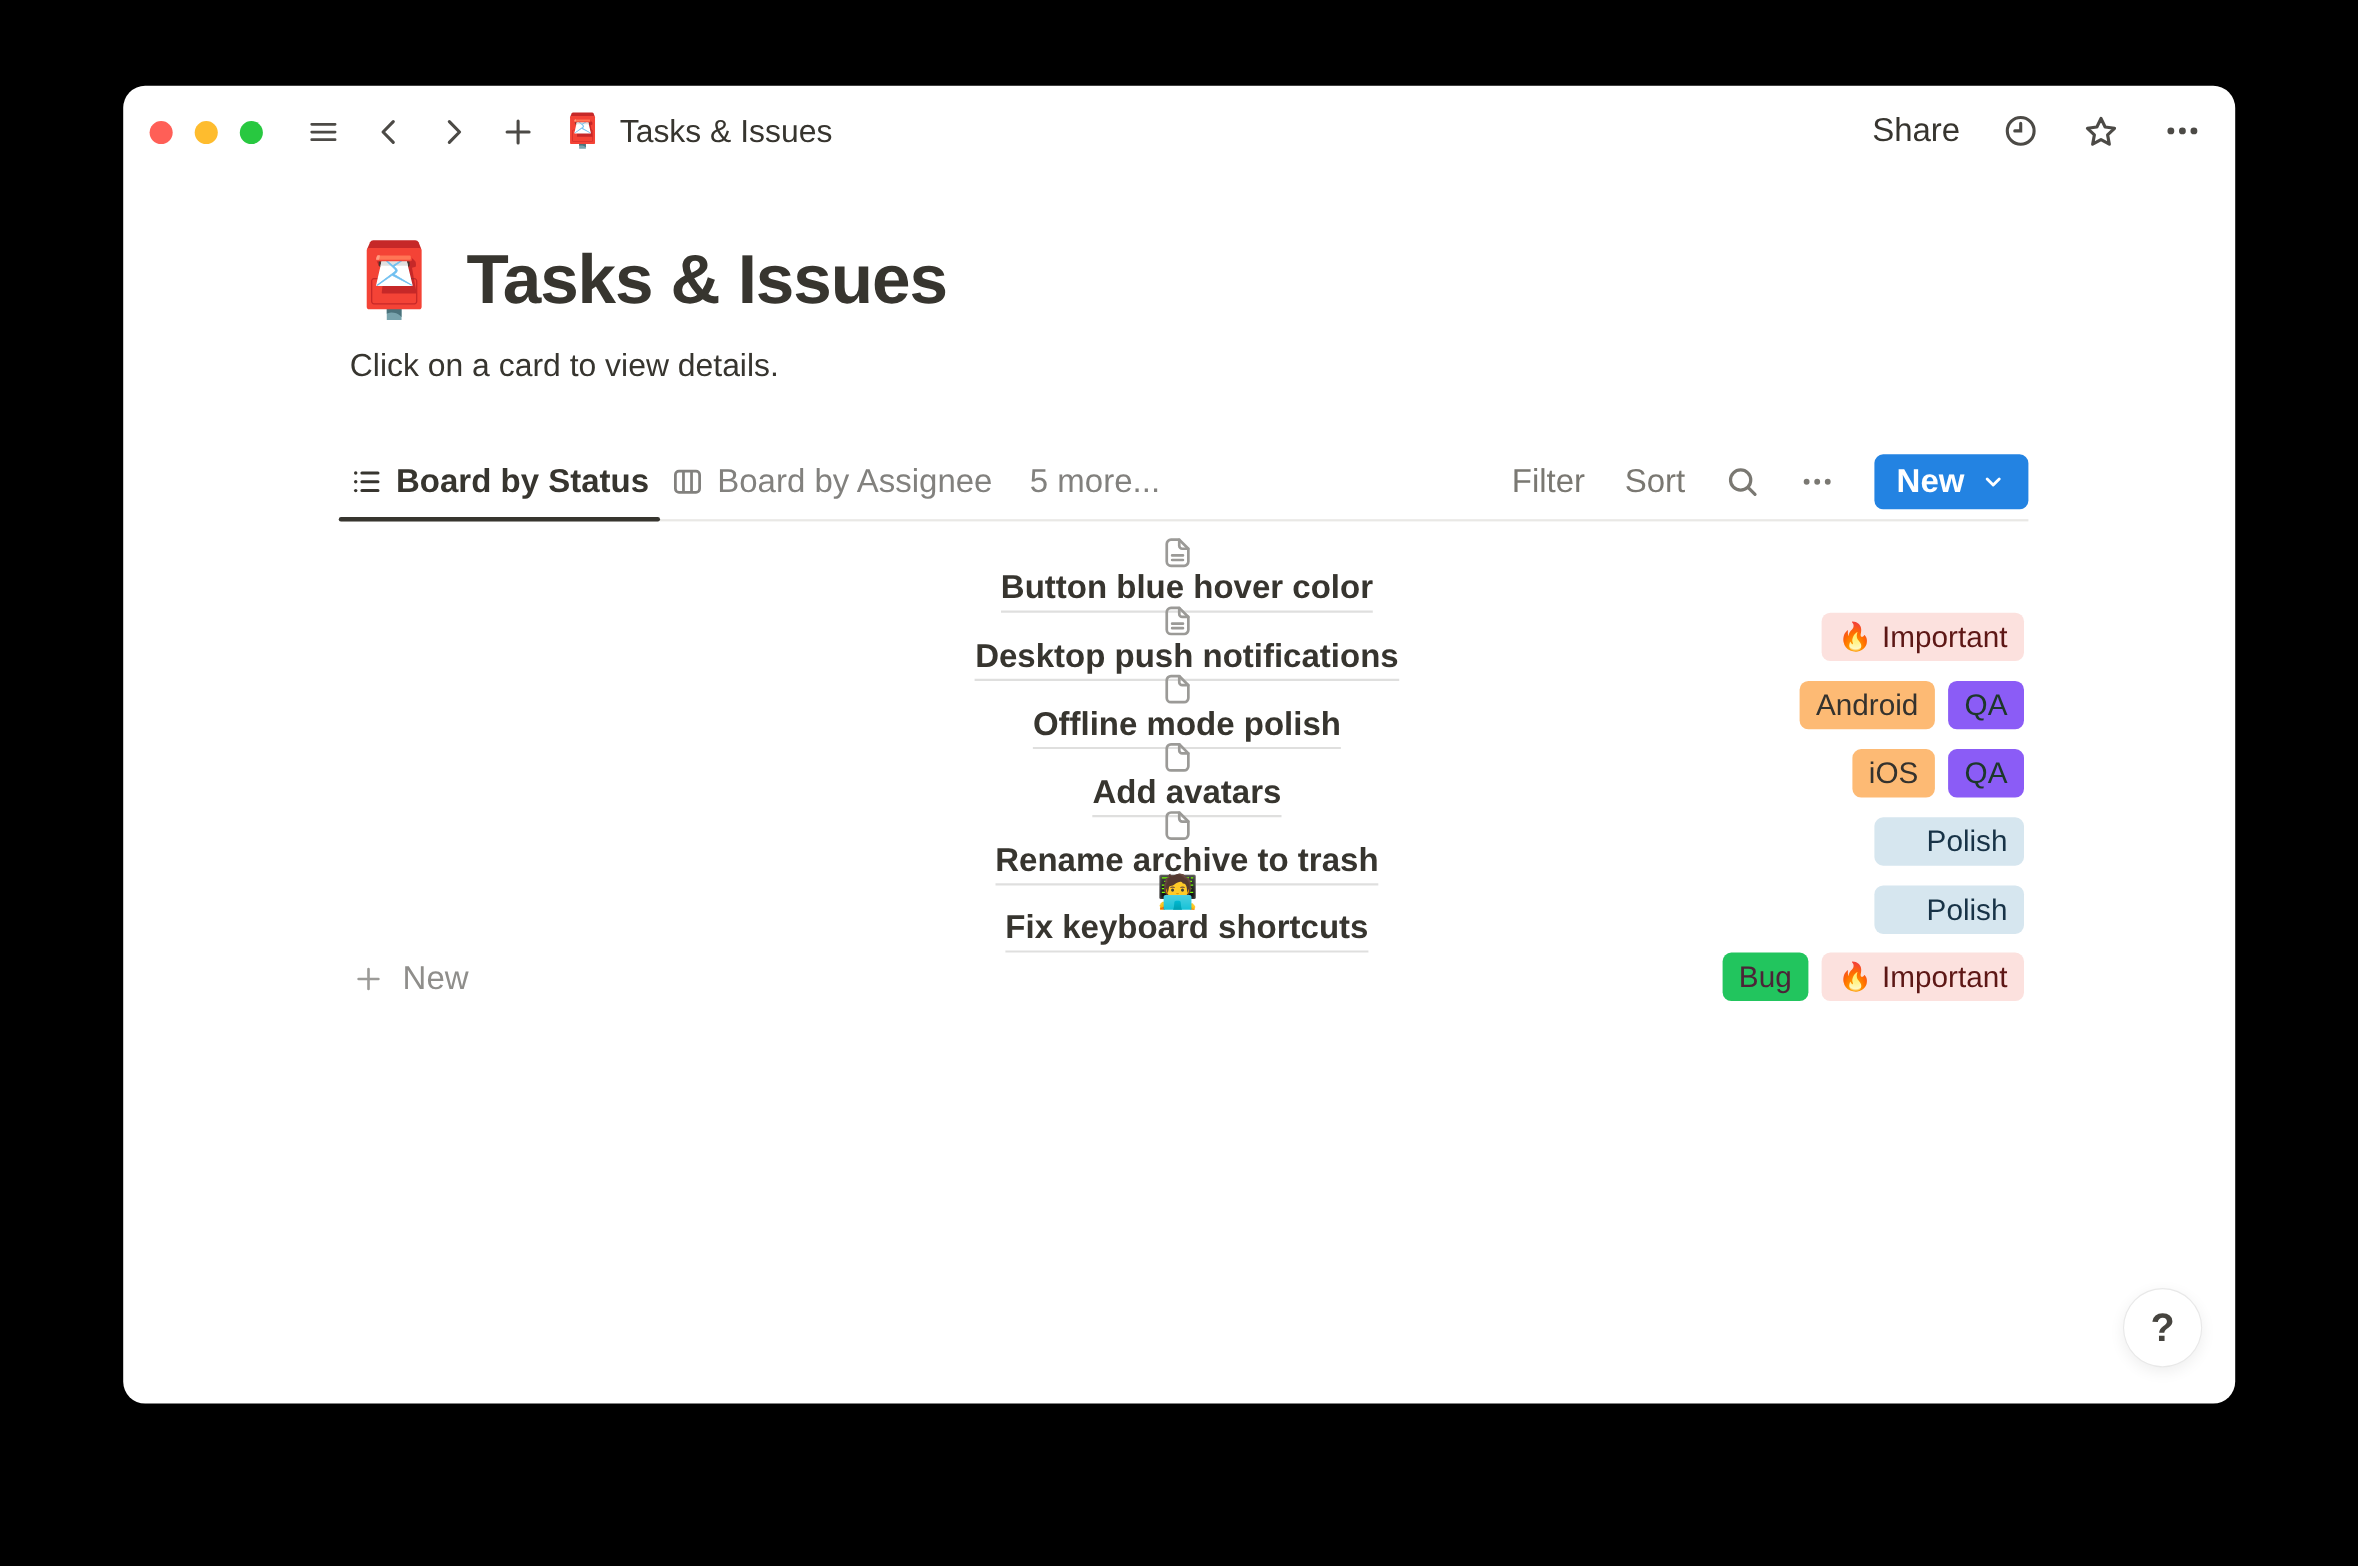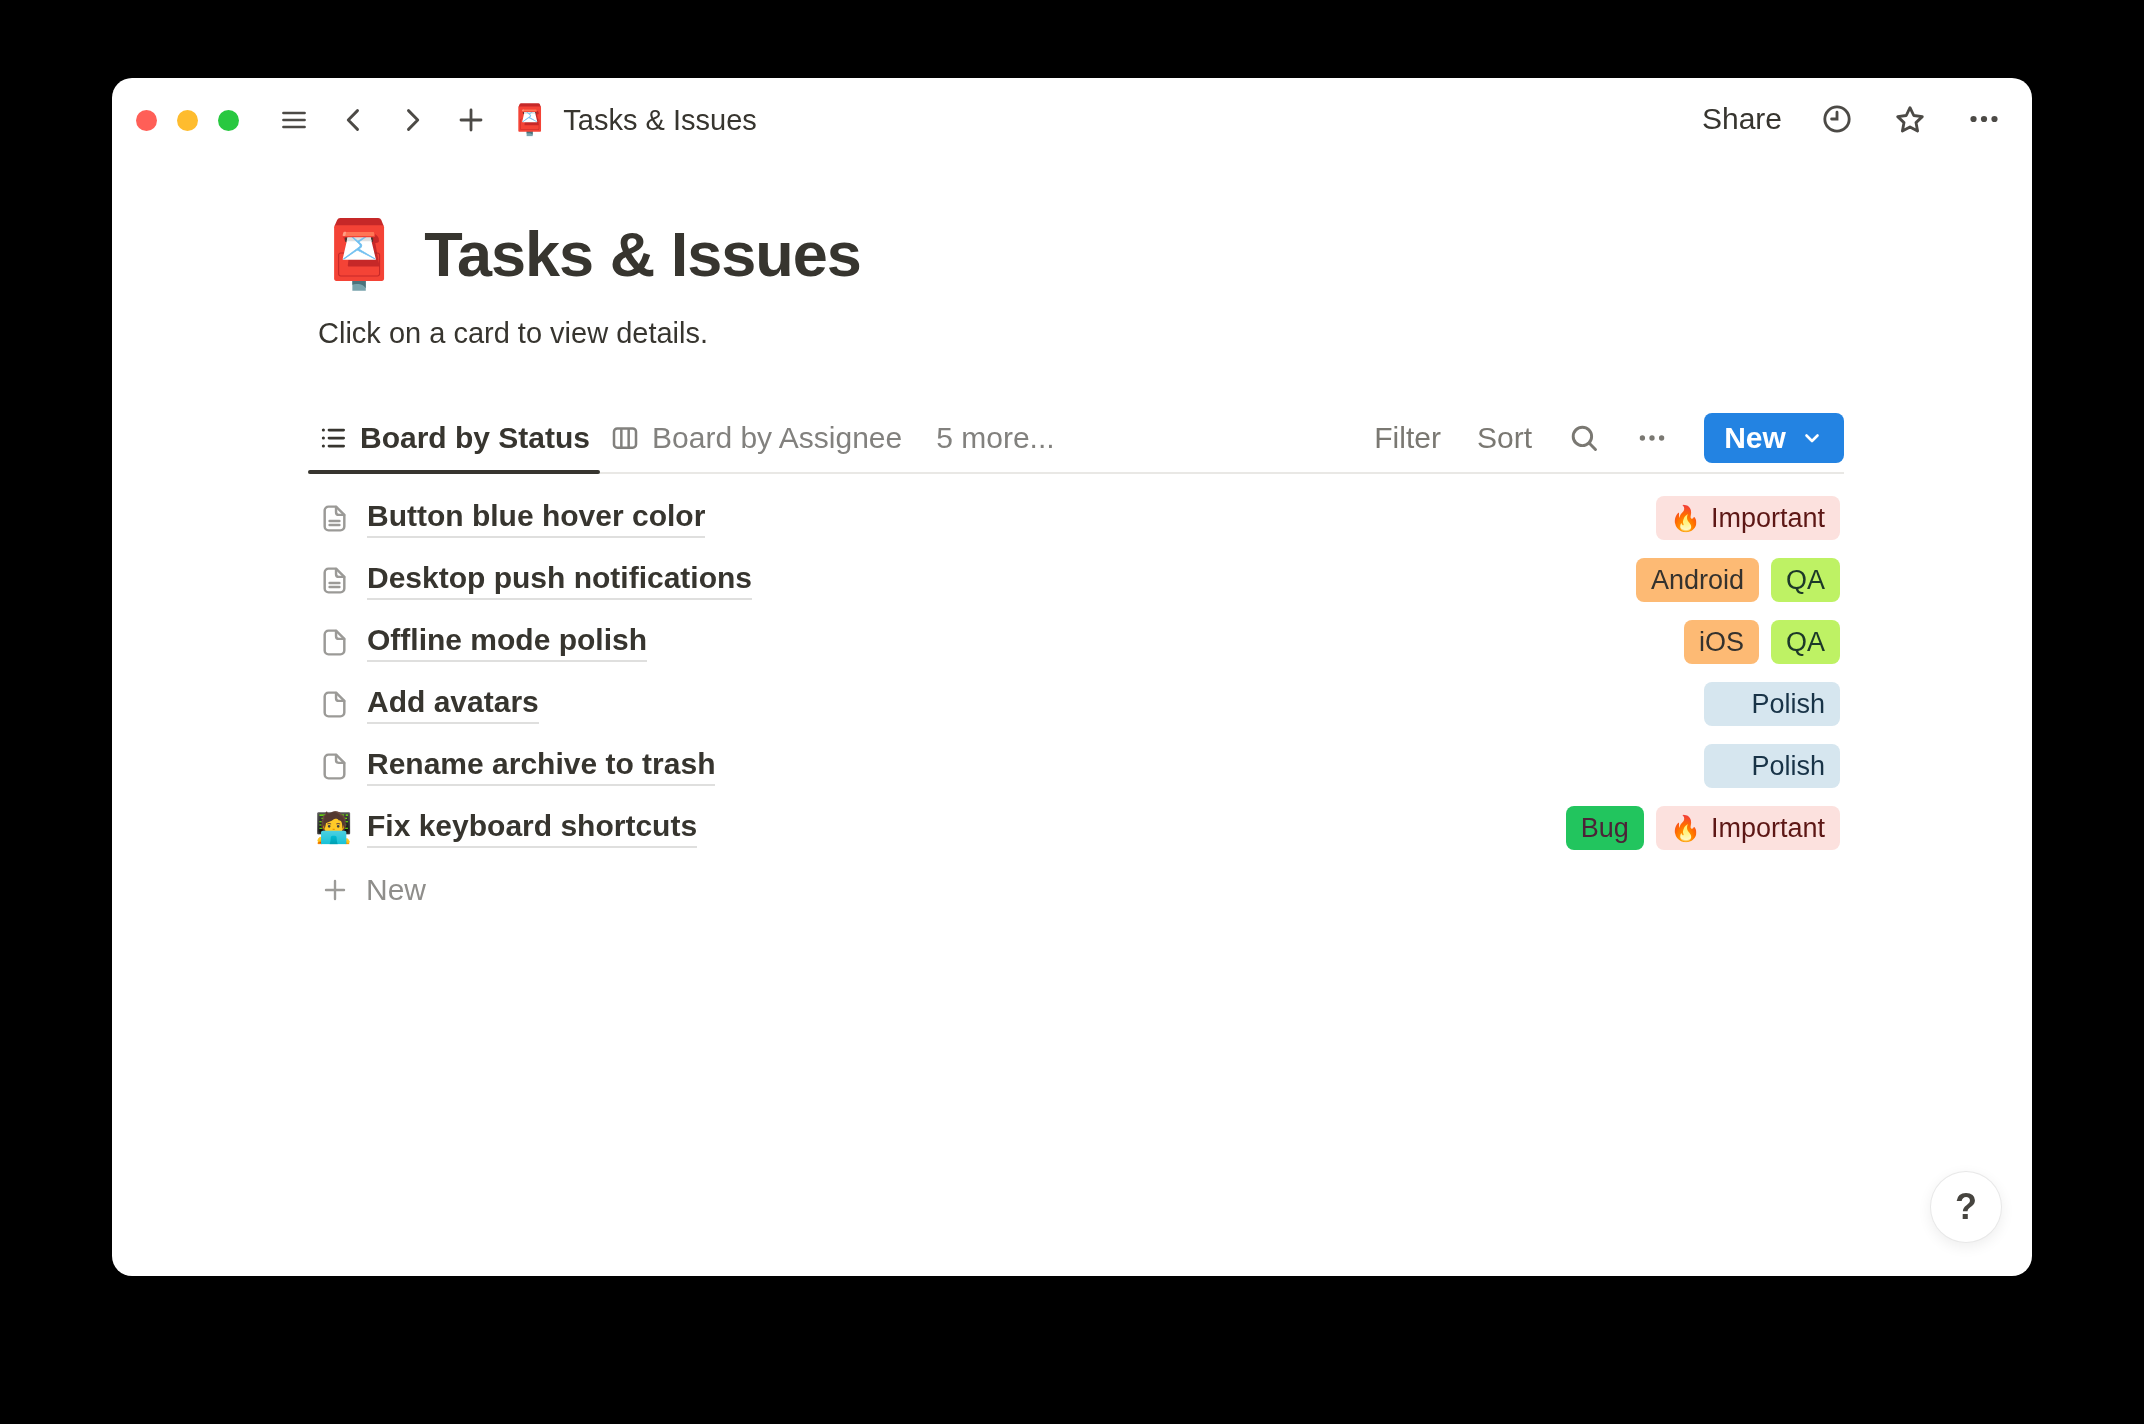--- a/index.html
+++ b/index.html
@@ -60,33 +60,33 @@
   .ctl-icon { display:flex; color:#7A7872; cursor:pointer; }
   .new-btn {
     display:flex; align-items:center; justify-content:center; gap:14px;
     width:140px; height:50px; border-radius:8px; background:#2383E2;
     color:#fff; font-size:30px; font-weight:700; cursor:pointer; border:none;
   }
   .new-btn svg { display:block; }
 
   
   .rows { margin-top:13px; }
-  .row { display:flex; align-items:center; height:62px; cursor:pointer; }
+  .row { display:flex; align-items:center; height:62px; cursor:pointer;flex-direction:column; }
   .row-icon { width:32px; display:flex; align-items:center; justify-content:center;
               color:#9B9A97; margin-right:17px; flex:none; }
   .row-icon.emoji { font-size:30px; line-height:1; color:inherit; }
   .row-title { font-size:30px; font-weight:600; color:#37352F;
                border-bottom:2px solid rgba(55,53,47,.16); padding-bottom:3px; }
   .row-tags { margin-left:auto; display:flex; align-items:center; gap:12px; }
   .tag { display:flex; align-items:center; gap:9px; height:44px; padding:0 15px;
          border-radius:8px; font-size:27px; white-space:nowrap; }
   .tag .tag-emoji { font-size:25px; line-height:1; }
   .c-red   { background:#FCE1DE; color:#5D1715; }
   .c-gray  { background:#fdba74; color:#34322E; }
-  .c-green { background:#bef264; color:#1C3829; }
+  .c-green { background:#8b5cf6; color:#1C3829; }
   .c-blue  { background:#D6E6EF; color:#183347;padding-left:47px; }
   .c-pink  { background:#22c55e; color:#4C2337;align-items:center; }
 
   .new-row { margin-top:14px; display:flex; align-items:center; gap:16px;
              color:#8F8E8B; cursor:pointer; padding-left:2px; }
   .new-row .nlabel { font-size:30px; }
 
   
   .help-btn {
     position:absolute; left:1818px; top:1093px; width:72px; height:72px;

